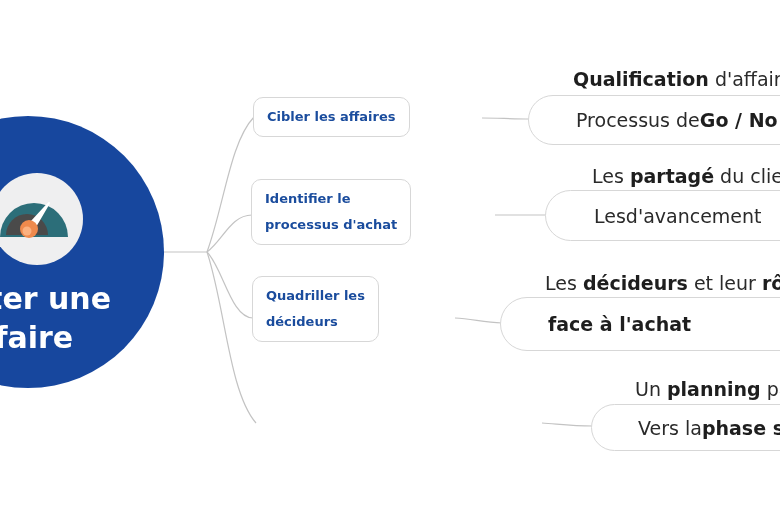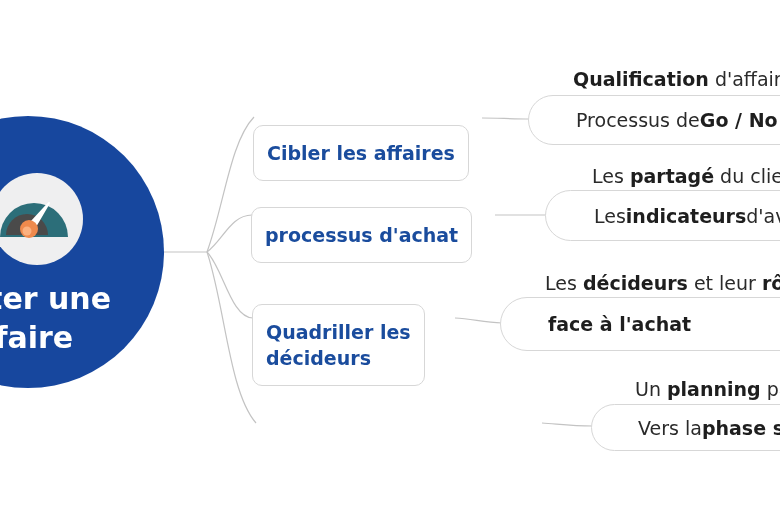--- a/index.html
+++ b/index.html
@@ -18,24 +18,23 @@
     border-radius:50%;background:var(--icon-bg,#EFEFF0);z-index:3;
   }
   .center-text{
     position:absolute;left:18px;top:279px;transform:translateX(-50%);
     z-index:3;color:#ffffff;font-weight:bold;font-size:30px;line-height:39px;
     text-align:center;white-space:nowrap;
   }
   .branch{
     position:absolute;z-index:2;background:#ffffff;
     border:1px solid var(--node-border,#D7D7D7);border-radius:10px;
-    padding:14px 13px;color:var(--branch-blue,#1A4C9D);
-    font-weight:bold;font-size:19px;line-height:26px;white-space:nowrap;
+    padding:6px 13px;color:var(--branch-blue,#1A4C9D);
+    font-weight:bold;font-size:13px;line-height:26px;white-space:nowrap;
     box-sizing:border-box;
-    margin-top:28px;
   }
   .leaf-text{
     position:absolute;z-index:2;font-size:19px;line-height:24px;
     color:var(--leaf-text,#2A2A2A);white-space:nowrap;
   }
   .leaf-pill{
     position:absolute;z-index:2;width:430px;background:#ffffff;
     border:1px solid var(--node-border,#DCDCDC);border-radius:28px;
     display:flex;align-items:center;padding-left:47px;
     font-size:19px;color:var(--leaf-text,#2A2A2A);white-space:nowrap;
@@ -75,39 +74,39 @@
   <div class="center-text">
     <div>Piloter une</div>
     <div>affaire</div>
   </div>
 
   <div class="branch" style="left:253px;top:97px;">
     <div>Cibler les affaires</div>
   </div>
 
   <div class="branch" style="left:251px;top:179px;">
+    <div>Identifier le</div>
     <div>processus d'achat</div>
   </div>
 
   <div class="branch" style="left:252px;top:276px;">
     <div>Quadriller les</div>
     <div>décideurs</div>
   </div>
 
 
   <div class="leaf-text" style="left:573px;top:67px;"><span class="b">Qualification</span><span> d'affaires</span></div>
   <div class="leaf-pill" style="left:528px;top:95px;height:50px;">
       <span>Processus de </span>
       <span class="b">Go / No Go</span>
     </div>
 
   <div class="leaf-text" style="left:592px;top:164px;"><span>Les </span><span class="b">partagé</span><span> du client</span></div>
   <div class="leaf-pill" style="left:545px;top:190px;height:51px;padding-left:48px;">
       <span>Les </span>
-      <span class="b">indicateurs</span>
       <span> d'avancement</span>
     </div>
 
   <div class="leaf-text" style="left:545px;top:271px;"><span>Les </span><span class="b">décideurs</span><span> et leur </span><span class="b">rôle</span></div>
   <div class="leaf-pill" style="left:500px;top:297px;height:54px;">
       <span class="b">face à l'achat</span>
     </div>
 
   <div class="leaf-text" style="left:635px;top:377px;"><span>Un </span><span class="b">planning</span><span> partagé</span></div>
   <div class="leaf-pill" style="left:591px;top:404px;height:47px;padding-left:46px;">

